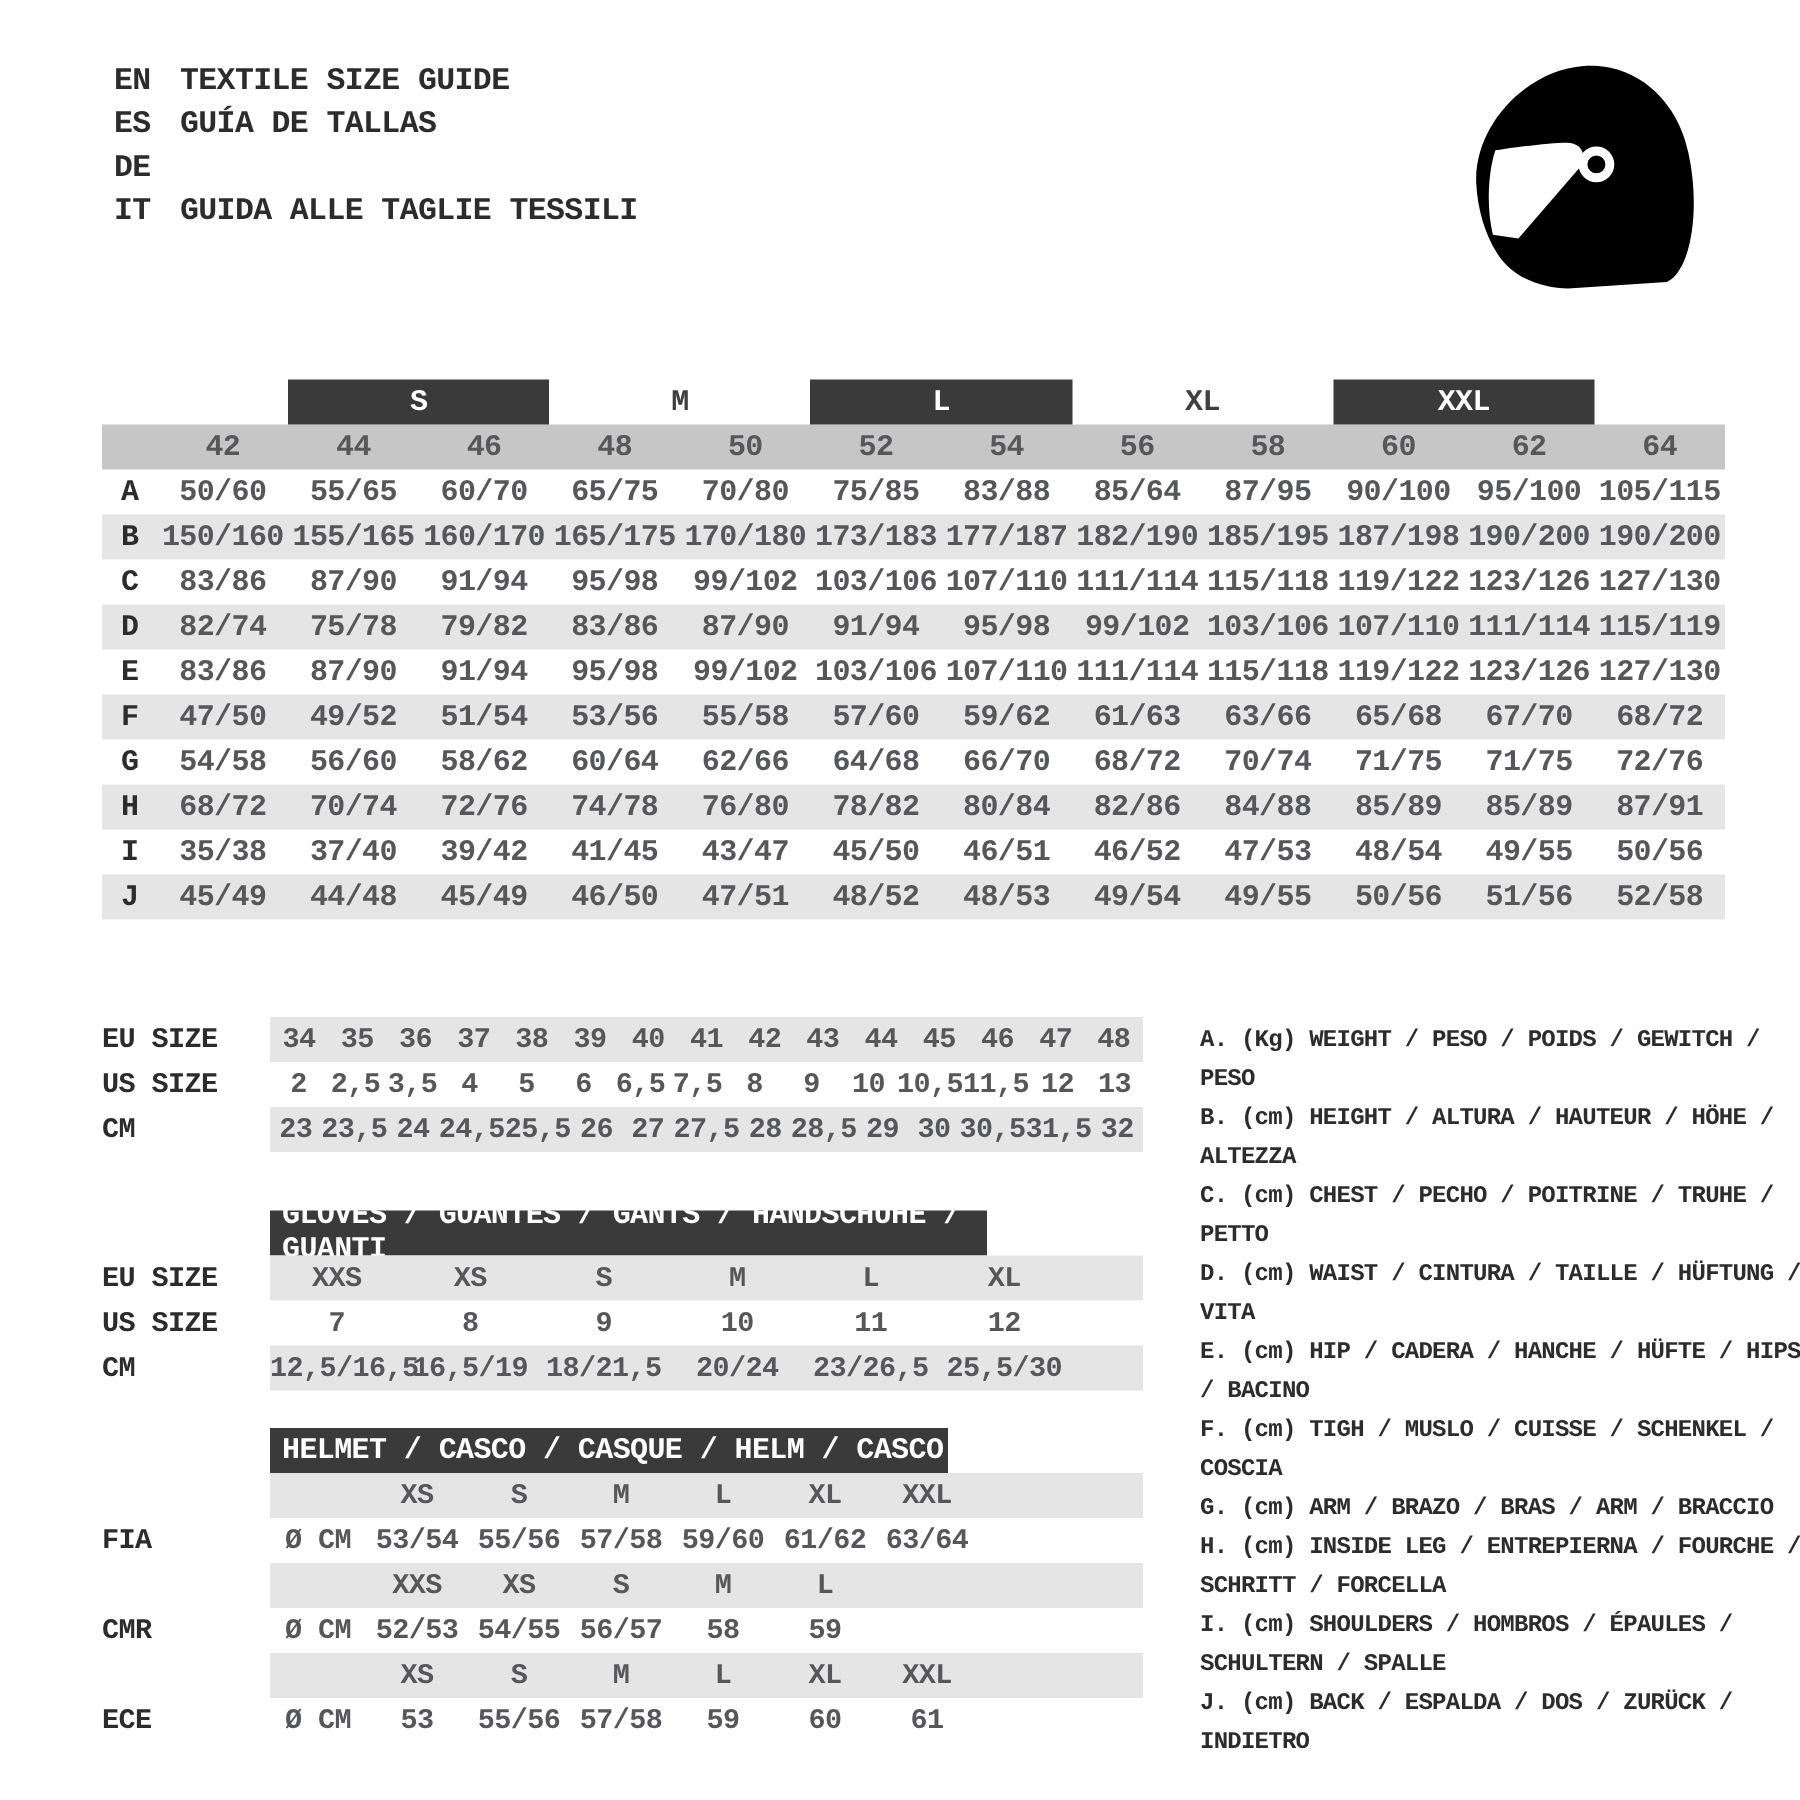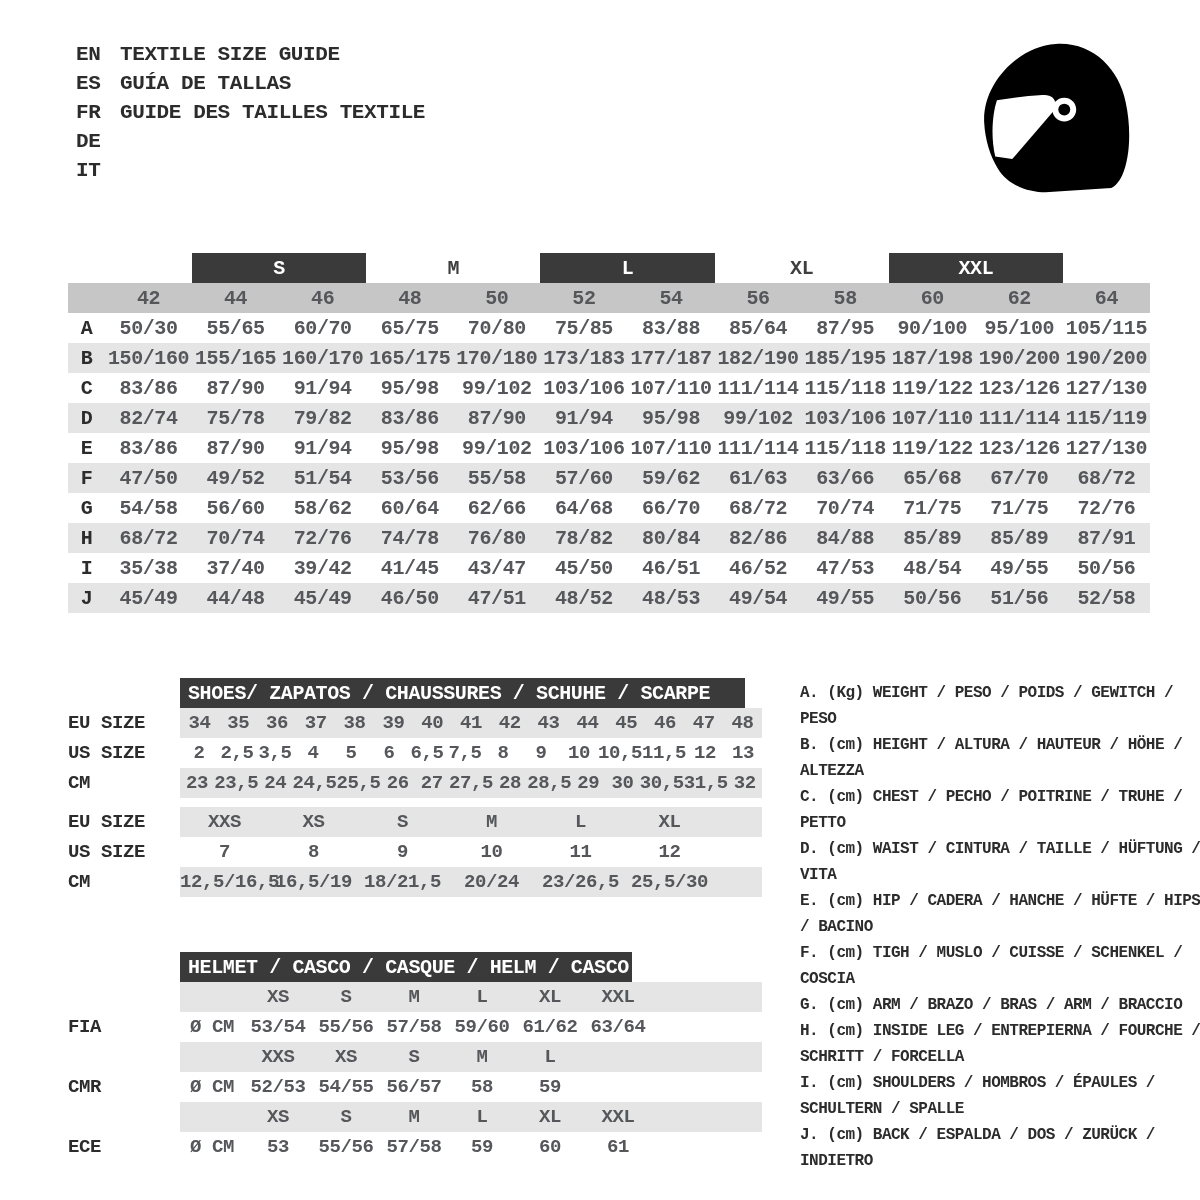--- a/index.html
+++ b/index.html
@@ -50,28 +50,25 @@
   <div class="lang-list">
       <div class="lang-row">
         <span class="lang-code">EN</span>
         <span>TEXTILE SIZE GUIDE</span>
       </div>
       <div class="lang-row">
         <span class="lang-code">ES</span>
         <span>GUÍA DE TALLAS</span>
       </div>
       <div class="lang-row">
-        <span class="lang-code">FR</span>
-        <span>GUIDE DES TAILLES TEXTILE</span>
-      </div>
-      <div class="lang-row">
         <span class="lang-code">DE</span>
       </div>
       <div class="lang-row">
         <span class="lang-code">IT</span>
+        <span>GUIDA ALLE TAGLIE TESSILI</span>
       </div>
     </div>
 
   <svg class="helmet-icon" viewBox="0 0 230 190" xmlns="http://www.w3.org/2000/svg">
     <path fill="#000" d="M110,14 C152,11 184,42 192,82 C199,114 197,148 188,168
          C184,176 180,181 175,183 L98,188 C78,188 54,180 42,160
          C33,146 27,126 26,106 C24,60 66,17 110,14 Z"></path>
     <path fill="#fff" d="M41,80 C60,77 85,74 97,74 C106,74 112,80 109,91
          L59,149 L39,146 C34,125 35,98 41,80 Z"></path>
     <circle cx="120" cy="91" r="14" fill="#fff"></circle>
@@ -97,21 +94,21 @@
         <div class="cell">54</div>
         <div class="cell">56</div>
         <div class="cell">58</div>
         <div class="cell">60</div>
         <div class="cell">62</div>
         <div class="cell">64</div>
       </div>
     <div class="body-rows">
         <div class="grid-row">
           <div class="cell row-label">A</div>
-          <div class="cell">50/30</div>
+          <div class="cell">50/60</div>
           <div class="cell">55/65</div>
           <div class="cell">60/70</div>
           <div class="cell">65/75</div>
           <div class="cell">70/80</div>
           <div class="cell">75/85</div>
           <div class="cell">83/88</div>
           <div class="cell">85/64</div>
           <div class="cell">87/95</div>
           <div class="cell">90/100</div>
           <div class="cell">95/100</div>
@@ -249,21 +246,20 @@
           <div class="cell">49/54</div>
           <div class="cell">49/55</div>
           <div class="cell">50/56</div>
           <div class="cell">51/56</div>
           <div class="cell">52/58</div>
         </div>
       </div>
   </div>
 
   <div class="section" style="top:678px">
-    <div class="sec-bar" style="width: 565px;">SHOES/ ZAPATOS / CHAUSSURES / SCHUHE / SCARPE</div>
     <div>
         <div class="srow stripe">
           <div class="slabel">EU SIZE</div>
           <div class="scells shoes-grid">
             <div class="cell">34</div>
             <div class="cell">35</div>
             <div class="cell">36</div>
             <div class="cell">37</div>
             <div class="cell">38</div>
             <div class="cell">39</div>
@@ -315,20 +311,21 @@
             <div class="cell">30</div>
             <div class="cell">30,5</div>
             <div class="cell">31,5</div>
             <div class="cell">32</div>
           </div>
         </div>
       </div>
   </div>
 
   <div class="section" style="top:807px">
+    <div class="sec-bar" style="width: 478px;">GLOVES / GUANTES / GANTS / HANDSCHUHE / GUANTI</div>
     <div>
         <div class="srow stripe">
           <div class="slabel">EU SIZE</div>
           <div class="scells gloves-grid">
             <div class="cell">XXS</div>
             <div class="cell">XS</div>
             <div class="cell">S</div>
             <div class="cell">M</div>
             <div class="cell">L</div>
             <div class="cell">XL</div>

